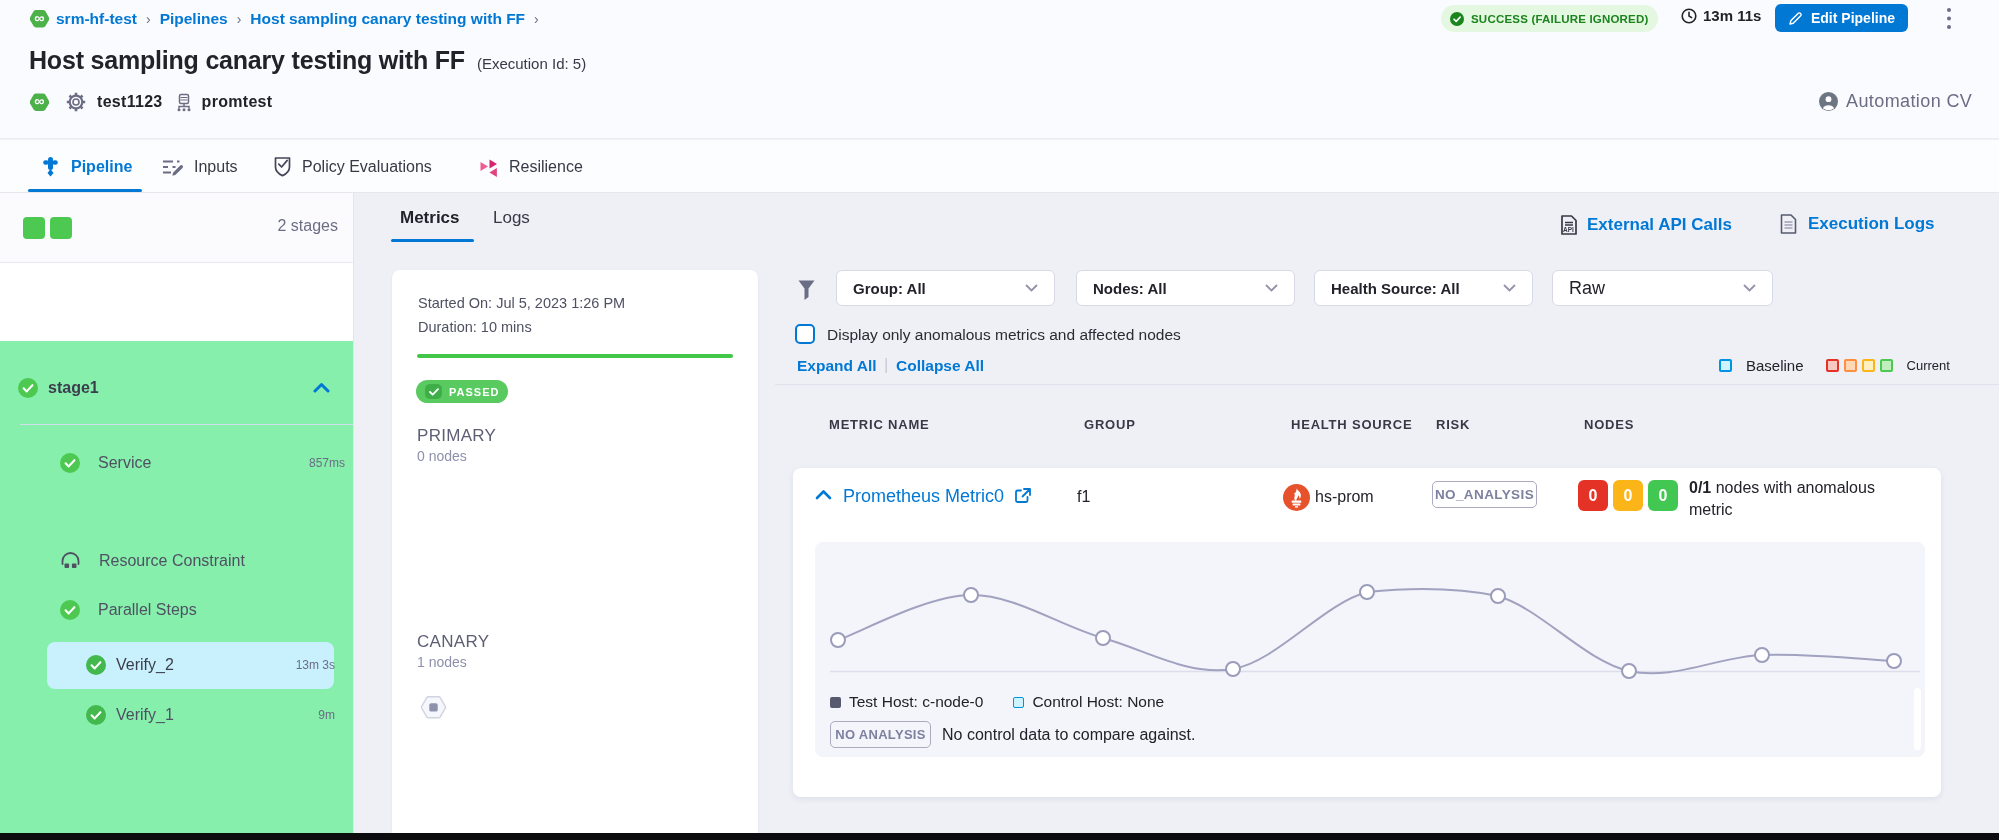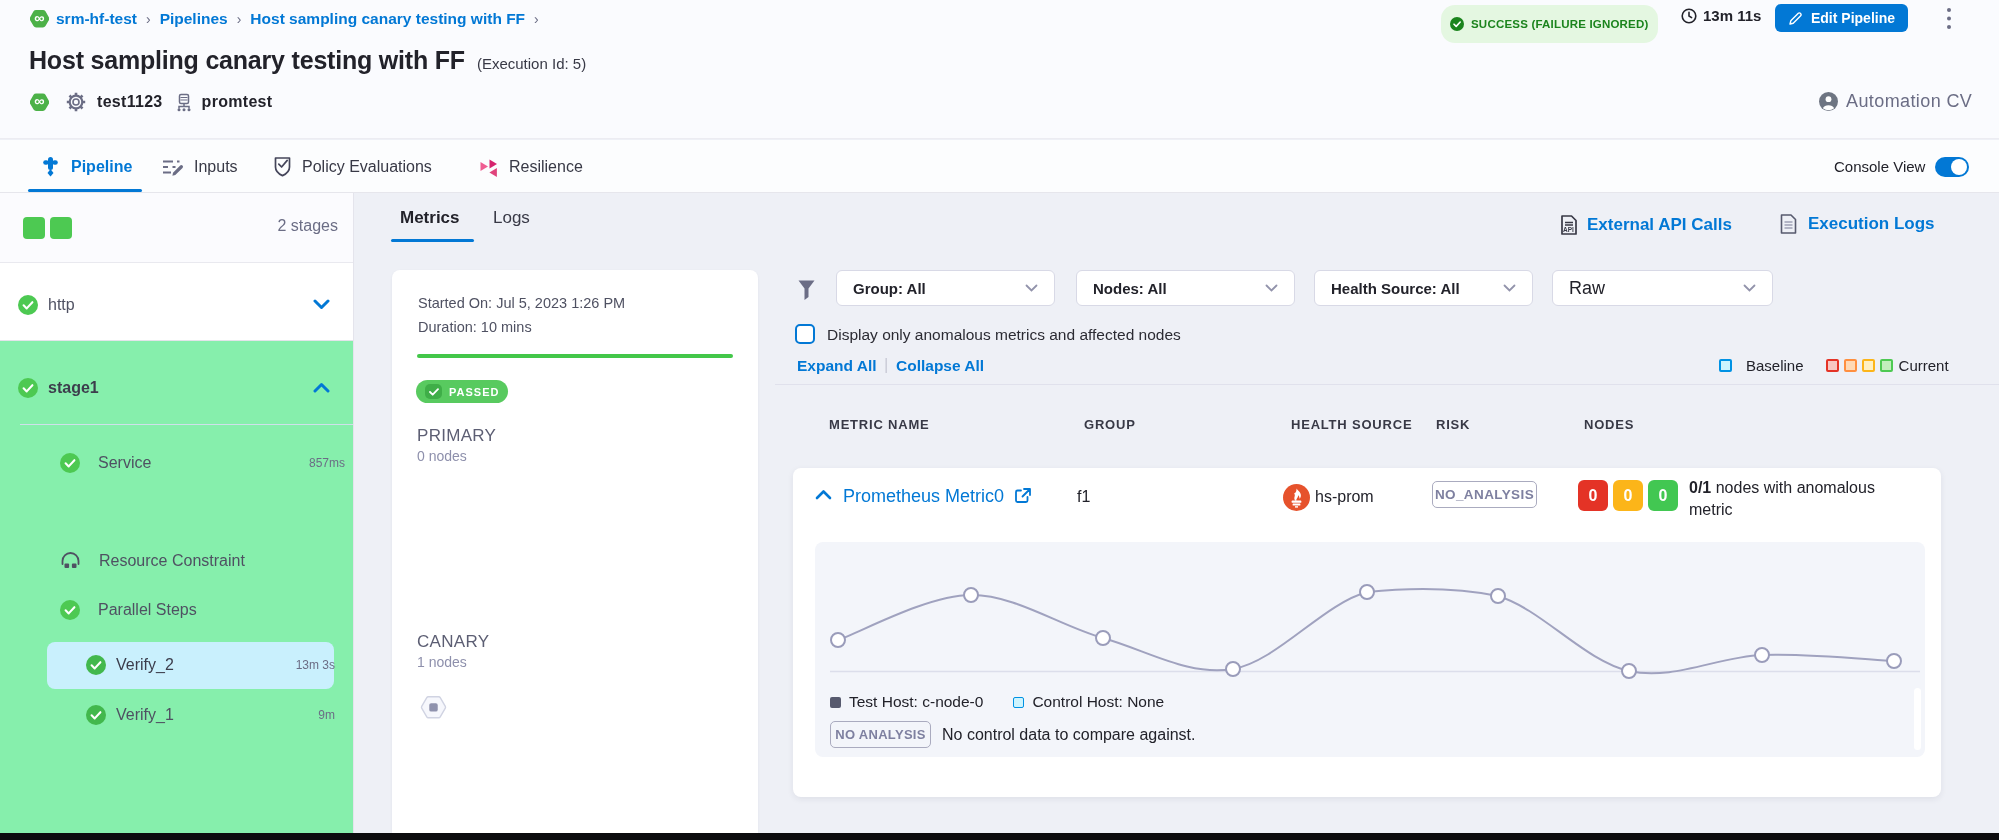--- a/index.html
+++ b/index.html
@@ -9,21 +9,21 @@
 .row { display:flex; align-items:center; }
 
 
 #header { position:absolute; left:0; top:0; width:1999px; height:139px; background:#fafbfe; border-bottom:1px solid #ececf2; }
 #crumb { position:absolute; left:30px; top:9px; height:19px; display:flex; align-items:center; font-size:15.5px; font-weight:bold; color:#0278d5; }
 #crumb .sep { color:#6b6d85; font-weight:normal; padding:0 9px; font-size:14px; }
 #title { position:absolute; left:29px; top:46px; display:flex; align-items:baseline; }
 #title .t { font-size:25px; font-weight:bold; color:#22222a; letter-spacing:-0.2px; }
 #title .e { font-size:15px; color:#383946; margin-left:12px; }
 #meta { position:absolute; left:30px; top:92px; height:20px; display:flex; align-items:center; font-size:16px; letter-spacing:0.3px; font-weight:bold; color:#22222a; }
-#succ { position:absolute; left:1441px; top:5px; width:217px; height:38px; background:#e4f7e1; border-radius:14px; display:flex; align-items:center; }
+#succ { position:absolute; left:1441px; top:5px; width:217px; height:27px; background:#e4f7e1; border-radius:14px; display:flex; align-items:center; }
 #succ .txt { font-size:11.5px; font-weight:bold; color:#1b841d; letter-spacing:0.2px; margin-left:7px; white-space:nowrap; }
 #dur { position:absolute; left:1681px; top:7px; display:flex; align-items:center; font-size:15px; font-weight:bold; color:#22222a; }
 #editbtn { position:absolute; left:1775px; top:4px; width:133px; height:28px; background:#0278d5; border-radius:6px; display:flex; align-items:center; justify-content:center; color:#fff; font-size:14px; font-weight:bold; }
 #dots3 { position:absolute; left:1947px; top:8px; }
 #autocv { position:absolute; left:1819px; top:91px; display:flex; align-items:center; font-size:18px; letter-spacing:0.4px; color:#6b6d85; }
 
 
 #tabbar { position:absolute; left:0; top:140px; width:1999px; height:53px; background:#fcfdfe; border-bottom:1px solid #e6e6ec; }
 .tab { position:absolute; top:0; height:53px; display:flex; align-items:center; font-size:16px; color:#383946; }
 .tab .lbl { margin-left:10px; }
@@ -203,40 +203,26 @@
     <svg width="20" height="20" viewBox="0 0 20 20">
         <g fill="#e0447c">
           <path d="M1.5 5 L9 9.5 L1.5 14 Z" fill="#ef5d92"></path>
           <path d="M10.5 2.5 L18 7 L10.5 11.5 Z" fill="#d6246e"></path>
           <path d="M10.5 11 L18 15.5 L10.5 20 Z" fill="#e0447c" transform="rotate(180 14.2 15.5)"></path>
         </g>
       </svg>
     <span class="lbl">Resilience</span>
   </div>
   <div id="tabunderline"></div>
-  <div id="consoleview">
-      <span>Console View</span>
-      <div id="toggle"></div>
-    </div>
 </div>
 <div id="sidebar">
   <div id="sbtop">
     <div class="gsq" style="left:23px"></div>
     <div class="gsq" style="left:50px"></div>
     <div id="stages2">2 stages</div>
-  </div>
-  <div id="httprow">
-    <svg class="abs" style="left:18px;top:32px" width="20" height="20" viewBox="0 0 20 20">
-        <circle cx="10" cy="10" r="10" fill="#4dc952"></circle>
-        <path d="M5.6 10.3 L8.7 13.4 L14.4 7.2" stroke="#fff" stroke-width="2.1" fill="none" stroke-linecap="round" stroke-linejoin="round"></path>
-      </svg>
-    <span class="abs" style="left:48px;top:33px;font-size:16px;color:#4f5162">http</span>
-    <svg class="abs" style="left:313px;top:36px" width="17" height="11" viewBox="0 0 17 11">
-        <path d="M2 2 L8.5 8.5 L15 2" stroke="#0278d5" stroke-width="3" fill="none" stroke-linecap="round" stroke-linejoin="round"></path>
-      </svg>
   </div>
   <div id="stagepanel">
     <svg class="abs" style="left:18px;top:37px" width="20" height="20" viewBox="0 0 20 20">
         <circle cx="10" cy="10" r="10" fill="#4dc952"></circle>
         <path d="M5.6 10.3 L8.7 13.4 L14.4 7.2" stroke="#fff" stroke-width="2.1" fill="none" stroke-linecap="round" stroke-linejoin="round"></path>
       </svg>
     <span class="abs" style="left:48px;top:38px;font-size:16px;color:#3c3d4c;font-weight:bold">stage1</span>
     <svg class="abs" style="left:313px;top:41px" width="17" height="11" viewBox="0 0 17 11">
         <path d="M2 9 L8.5 2.5 L15 9" stroke="#0278d5" stroke-width="3" fill="none" stroke-linecap="round" stroke-linejoin="round"></path>
       </svg>
@@ -343,21 +329,21 @@
   <div id="expand">Expand All</div>
   <div id="pipe1">|</div>
   <div id="collapse">Collapse All</div>
   <div id="legend">
     <div class="lsq" style="border:2px solid #0092e4;background:#cdf4fe"></div>
     <span style="font-size:15px;color:#22222a;margin:0 0 0 14px">Baseline</span>
     <div class="lsq" style="border:2px solid #e43326;background:#f8c7c2;margin-left:22px"></div>
     <div class="lsq" style="border:2px solid #ff8f3f;background:#ffd9b5;margin-left:5px"></div>
     <div class="lsq" style="border:2px solid #fcb519;background:#fff0c2;margin-left:5px"></div>
     <div class="lsq" style="border:2px solid #4dc952;background:#c1eebd;margin-left:5px"></div>
-    <span style="font-size:15px;color:#22222a;margin-left:6px">Current</span>
+    <span style="font-size:13px;color:#22222a;margin-left:14px">Current</span>
   </div>
   <div id="hrline"></div>
   <div class="thead" style="left:829px">METRIC NAME</div>
   <div class="thead" style="left:1084px">GROUP</div>
   <div class="thead" style="left:1291px">HEALTH SOURCE</div>
   <div class="thead" style="left:1436px">RISK</div>
   <div class="thead" style="left:1584px">NODES</div>
 </div>
 <div id="mcard"></div>
 <div id="mcardcontent">

